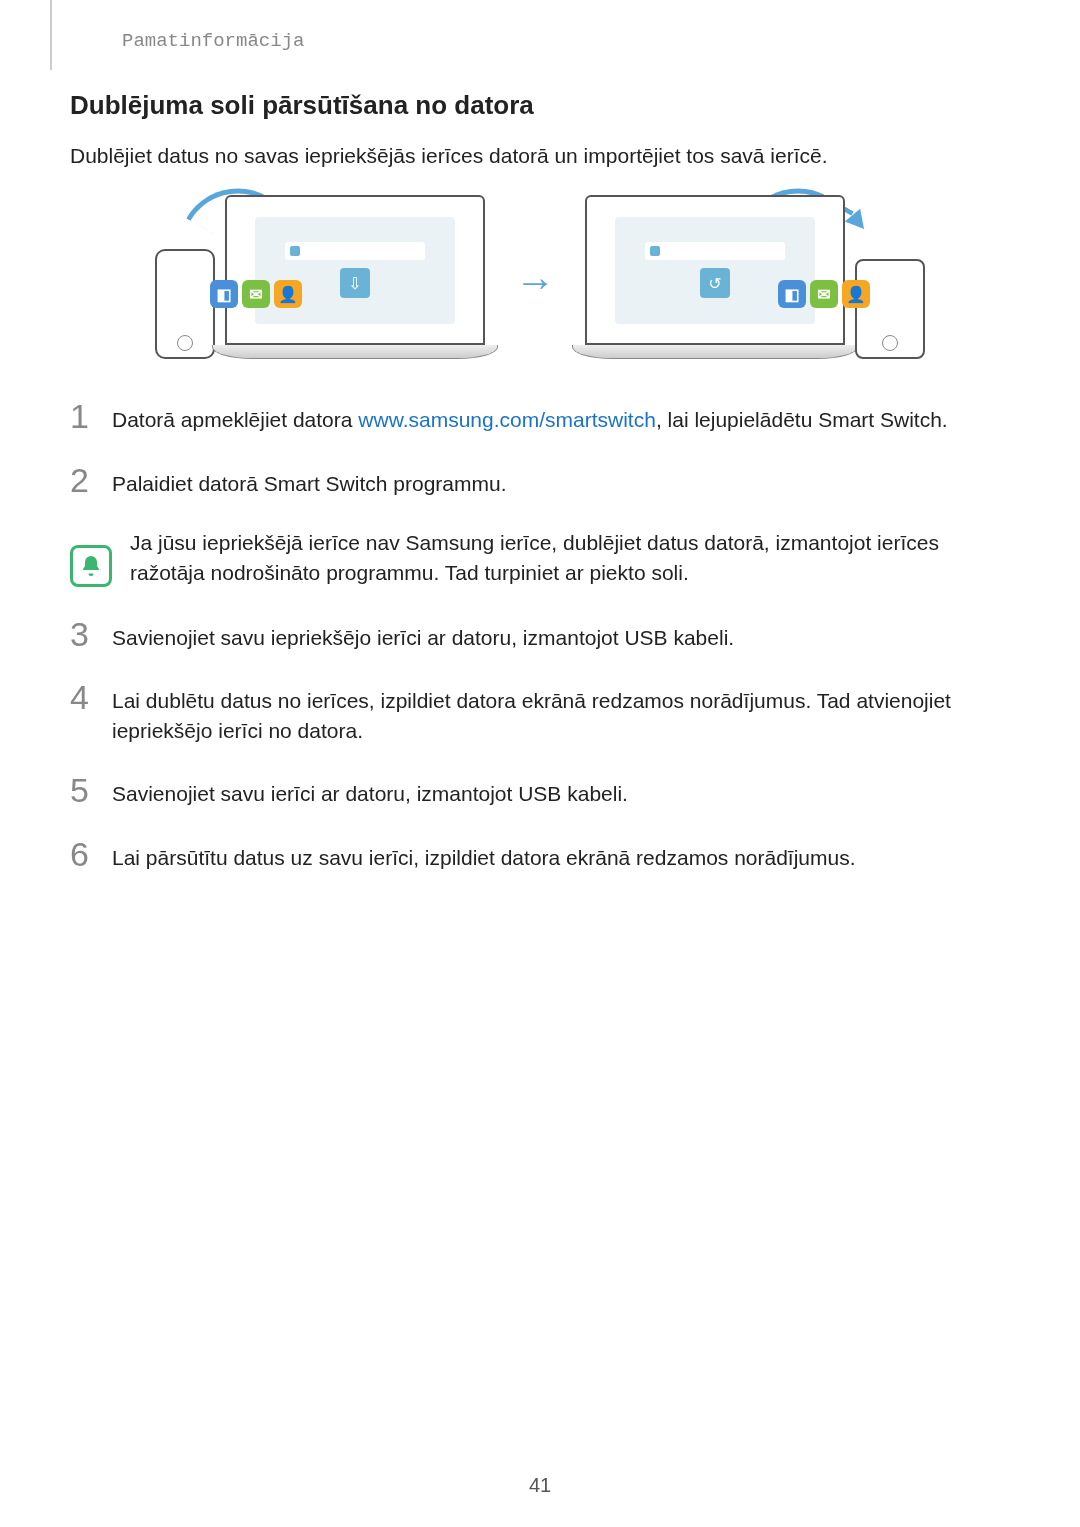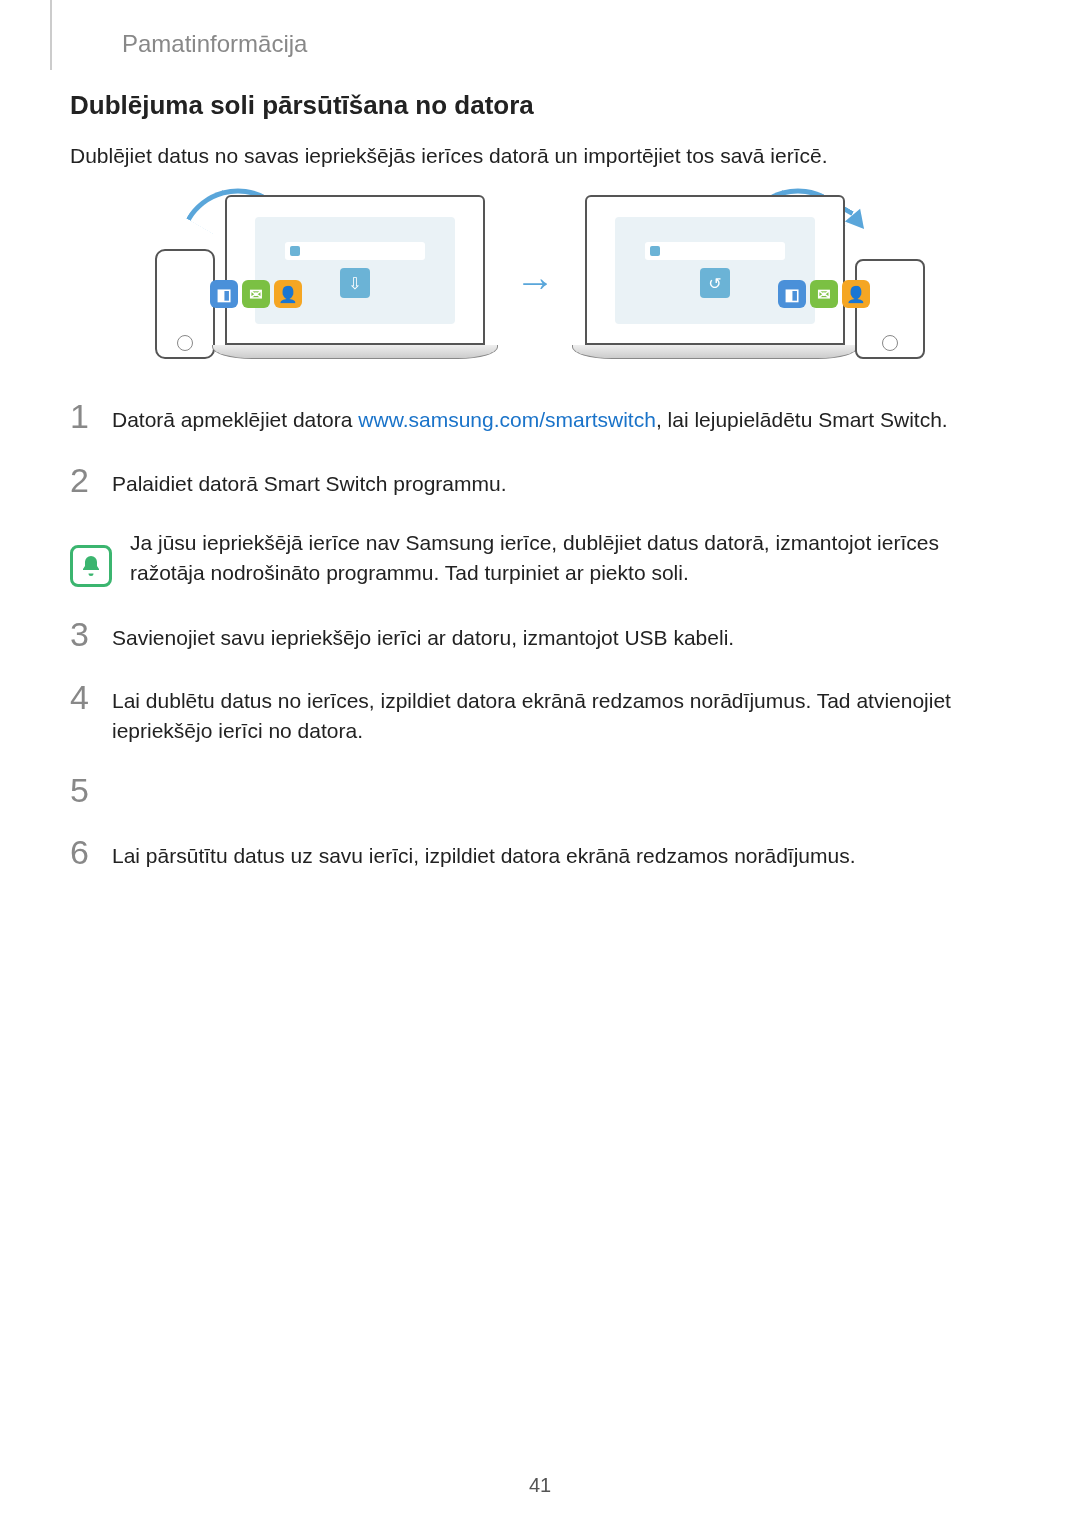--- a/index.html
+++ b/index.html
@@ -15,22 +15,23 @@
     padding: 30px 70px 20px 70px;
     border-left: 2px solid #ccc;
     margin-left: 50px;
     height: 70px;
   }
   .content {
     padding: 20px 70px 0 70px;
   }
   .header {
     color: #888;
-    font-size: 24px;
+    font-size: 19px;
     margin-bottom: 50px;
+    font-family: Liberation Mono, monospace;
   }
   h2 {
     font-size: 26px;
     font-weight: bold;
     margin-bottom: 20px;
   }
   .intro {
     font-size: 21px;
     line-height: 1.4;
     margin-bottom: 25px;
@@ -286,20 +287,21 @@
     <div class="step-text">Savienojiet savu iepriekšējo ierīci ar datoru, izmantojot USB kabeli.</div>
   </div>
 
   <div class="step">
     <div class="step-num">4</div>
     <div class="step-text">Lai dublētu datus no ierīces, izpildiet datora ekrānā redzamos norādījumus. Tad atvienojiet iepriekšējo ierīci no datora.</div>
   </div>
 
   <div class="step">
     <div class="step-num">5</div>
+    <div class="step-text">Savienojiet savu ierīci ar datoru, izmantojot USB kabeli.</div>
   </div>
 
   <div class="step">
     <div class="step-num">6</div>
     <div class="step-text">Lai pārsūtītu datus uz savu ierīci, izpildiet datora ekrānā redzamos norādījumus.</div>
   </div>
 </div>
 
 <div class="page-number">41</div>
 

